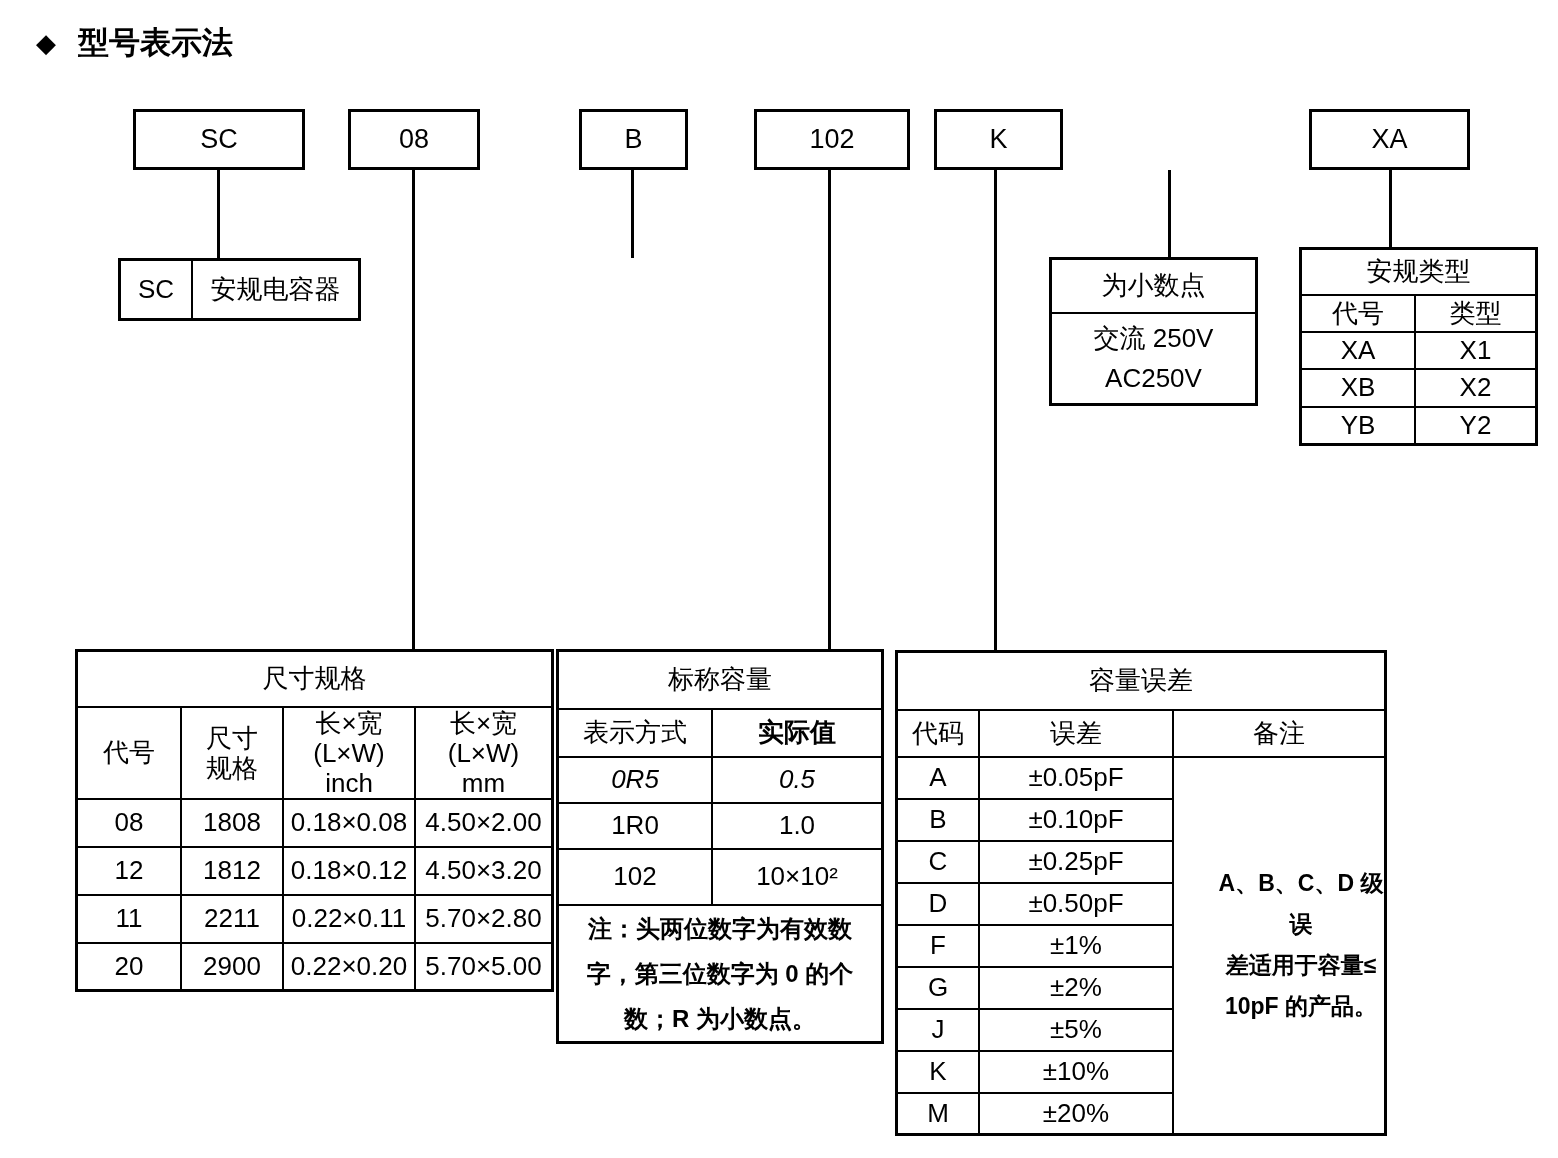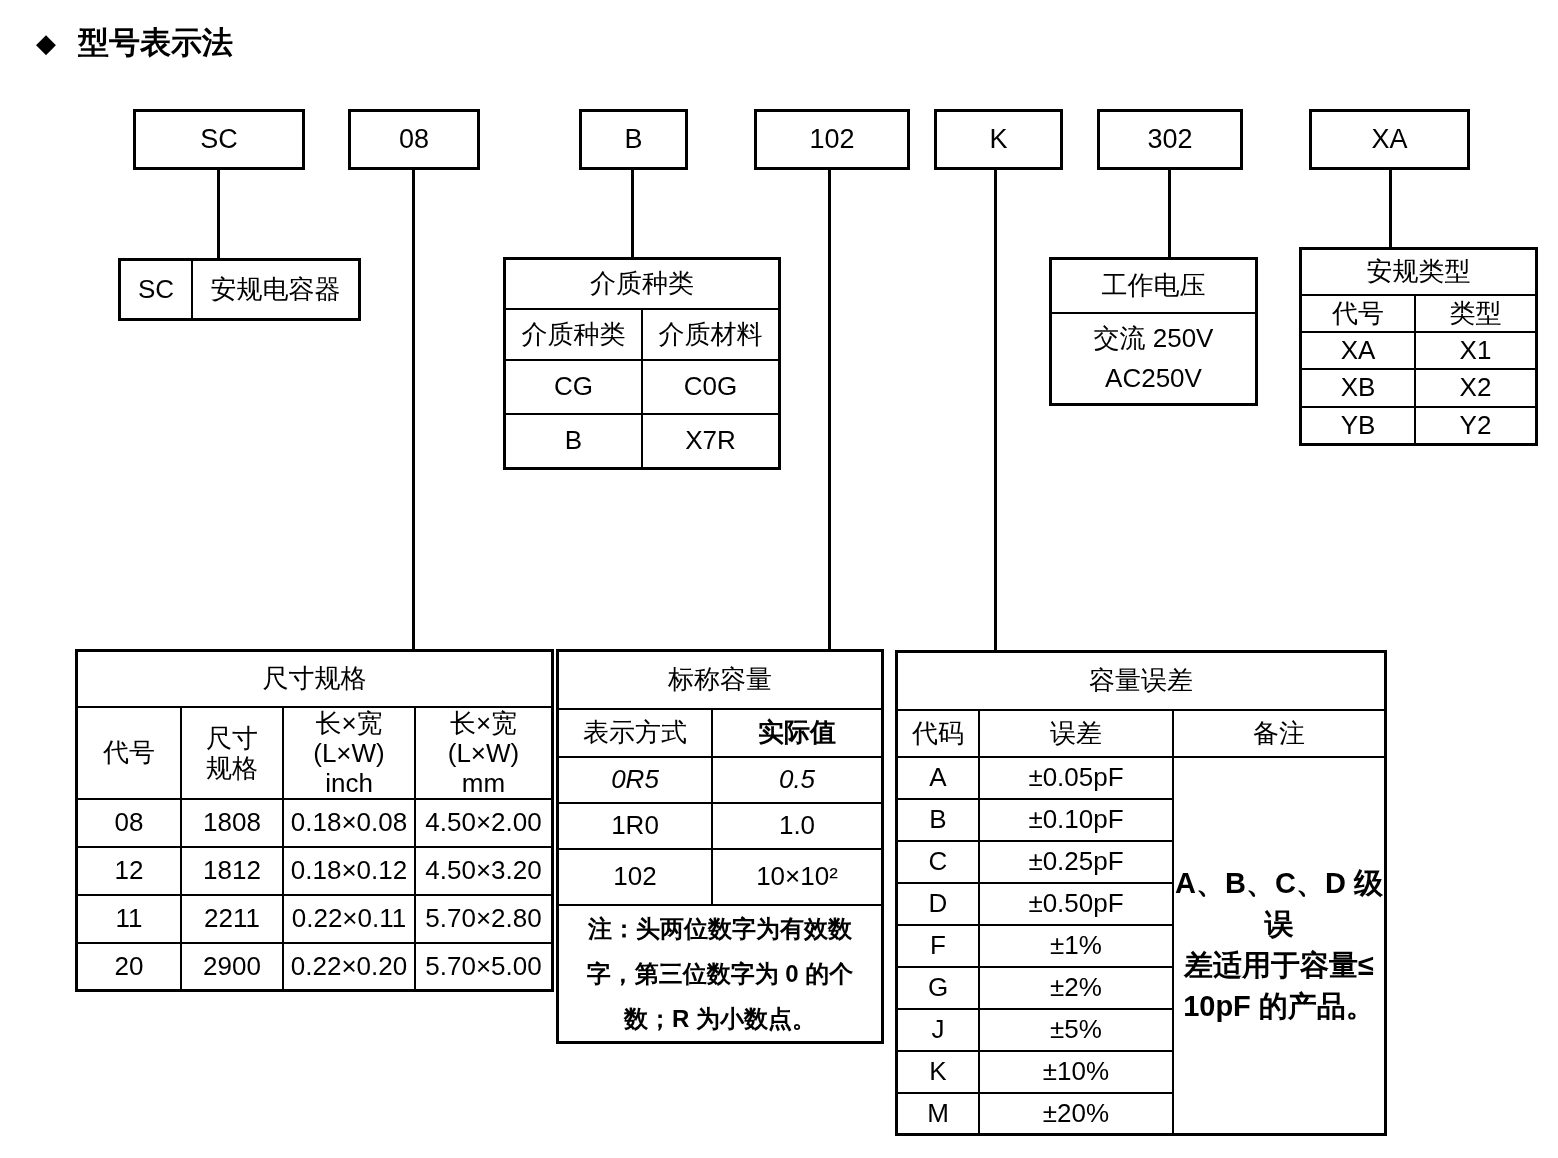--- a/index.html
+++ b/index.html
@@ -18,81 +18,61 @@
   table.tbl{position:absolute;border-collapse:collapse;table-layout:fixed;background:#fff;
             border:3px solid #000;}
   table.tbl td{border:2px solid #000;text-align:center;vertical-align:middle;
                font-size:26px;padding:0;color:#000;}
 
   .ml div{line-height:30px;}
   .v2 div{line-height:40px;}
   .note-cap{font-weight:bold;}
   .note-cap div{font-size:24px;line-height:45px;}
   .note-tol{font-weight:bold;}
-  .note-tol div{font-size:29px;line-height:41px;}
+  .note-tol div{font-size:23px;line-height:41px;padding-left:44px;}
 </style>
 </head>
 <body>
 
 <div class="canvas">
 
   <div class="page-title">
     <span class="diamond">◆</span>
     <span>型号表示法</span>
   </div>
 
   <div class="code-box" style="left:133px;width:172px;">SC</div>
   <div class="code-box" style="left:348px;width:132px;">08</div>
   <div class="code-box" style="left:579px;width:109px;">B</div>
   <div class="code-box" style="left:754px;width:156px;">102</div>
   <div class="code-box" style="left:934px;width:129px;">K</div>
-  <div class="code-box" style="left:1097px;width:146px;">302</div>
   <div class="code-box" style="left:1309px;width:161px;">XA</div>
 
   <div class="vline" style="left:217px;top:170px;height:88px;"></div>
   <div class="vline" style="left:412px;top:170px;height:480px;"></div>
   <div class="vline" style="left:631px;top:170px;height:88px;"></div>
   <div class="vline" style="left:828px;top:170px;height:480px;"></div>
   <div class="vline" style="left:994px;top:170px;height:480px;"></div>
   <div class="vline" style="left:1168px;top:170px;height:87px;"></div>
   <div class="vline" style="left:1389px;top:170px;height:87px;"></div>
 
   <table class="tbl" style="left:118px;top:258px;">
     <tbody>
         <tr style="height:60px;">
       <td style="width:70px;">SC</td>
       <td style="width:165px;">安规电容器</td>
     </tr>
   </tbody>
     </table>
 
-  <table class="tbl" style="left:503px;top:257px;">
-    <tbody>
-        <tr style="height:50px;">
-      <td colspan="2">介质种类</td>
-    </tr>
-    <tr style="height:51px;">
-      <td style="width:135px;">介质种类</td>
-      <td style="width:135px;">介质材料</td>
-    </tr>
-    <tr style="height:54px;">
-      <td>CG</td>
-      <td>C0G</td>
-    </tr>
-    <tr style="height:55px;">
-      <td>B</td>
-      <td>X7R</td>
-    </tr>
-  </tbody>
-    </table>
 
   <table class="tbl" style="left:1049px;top:257px;">
     <tbody>
         <tr style="height:54px;">
-      <td style="width:203px;">工作电压</td>
+      <td style="width:203px;">为小数点</td>
     </tr>
     <tr style="height:92px;">
       <td class="v2">
         <div>交流 250V</div>
         <div>AC250V</div>
       </td>
     </tr>
   </tbody>
     </table>
 

